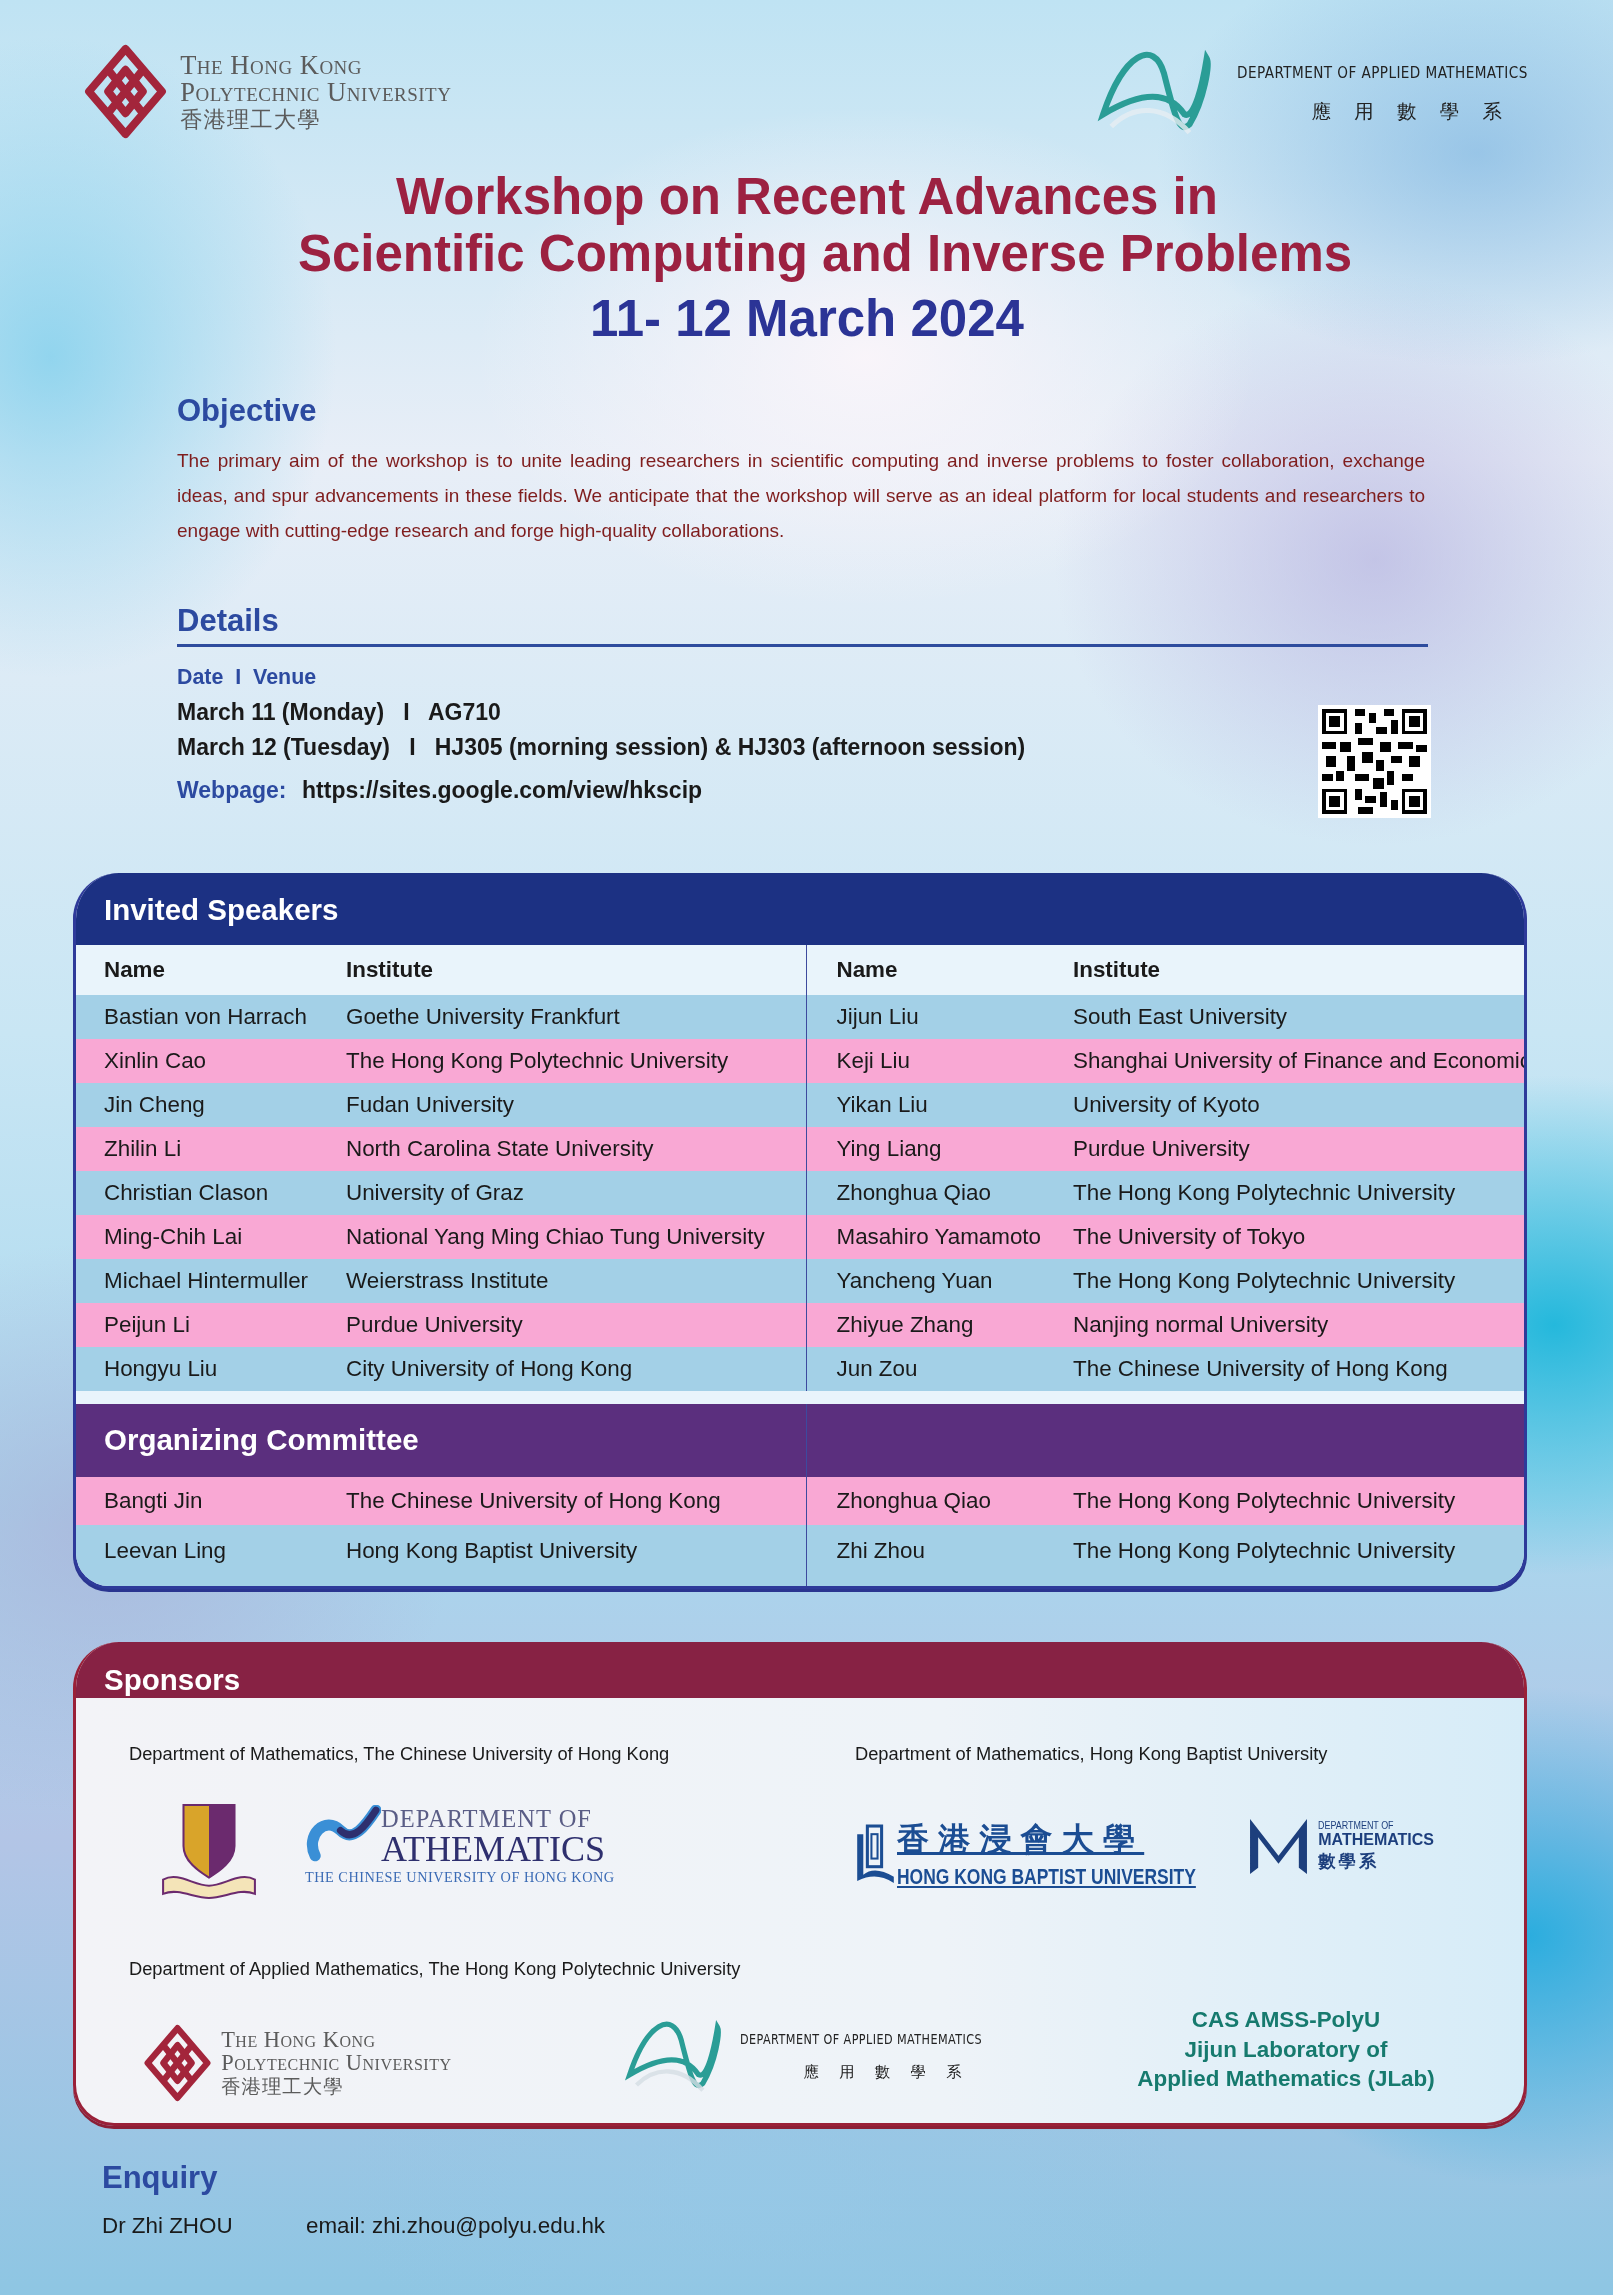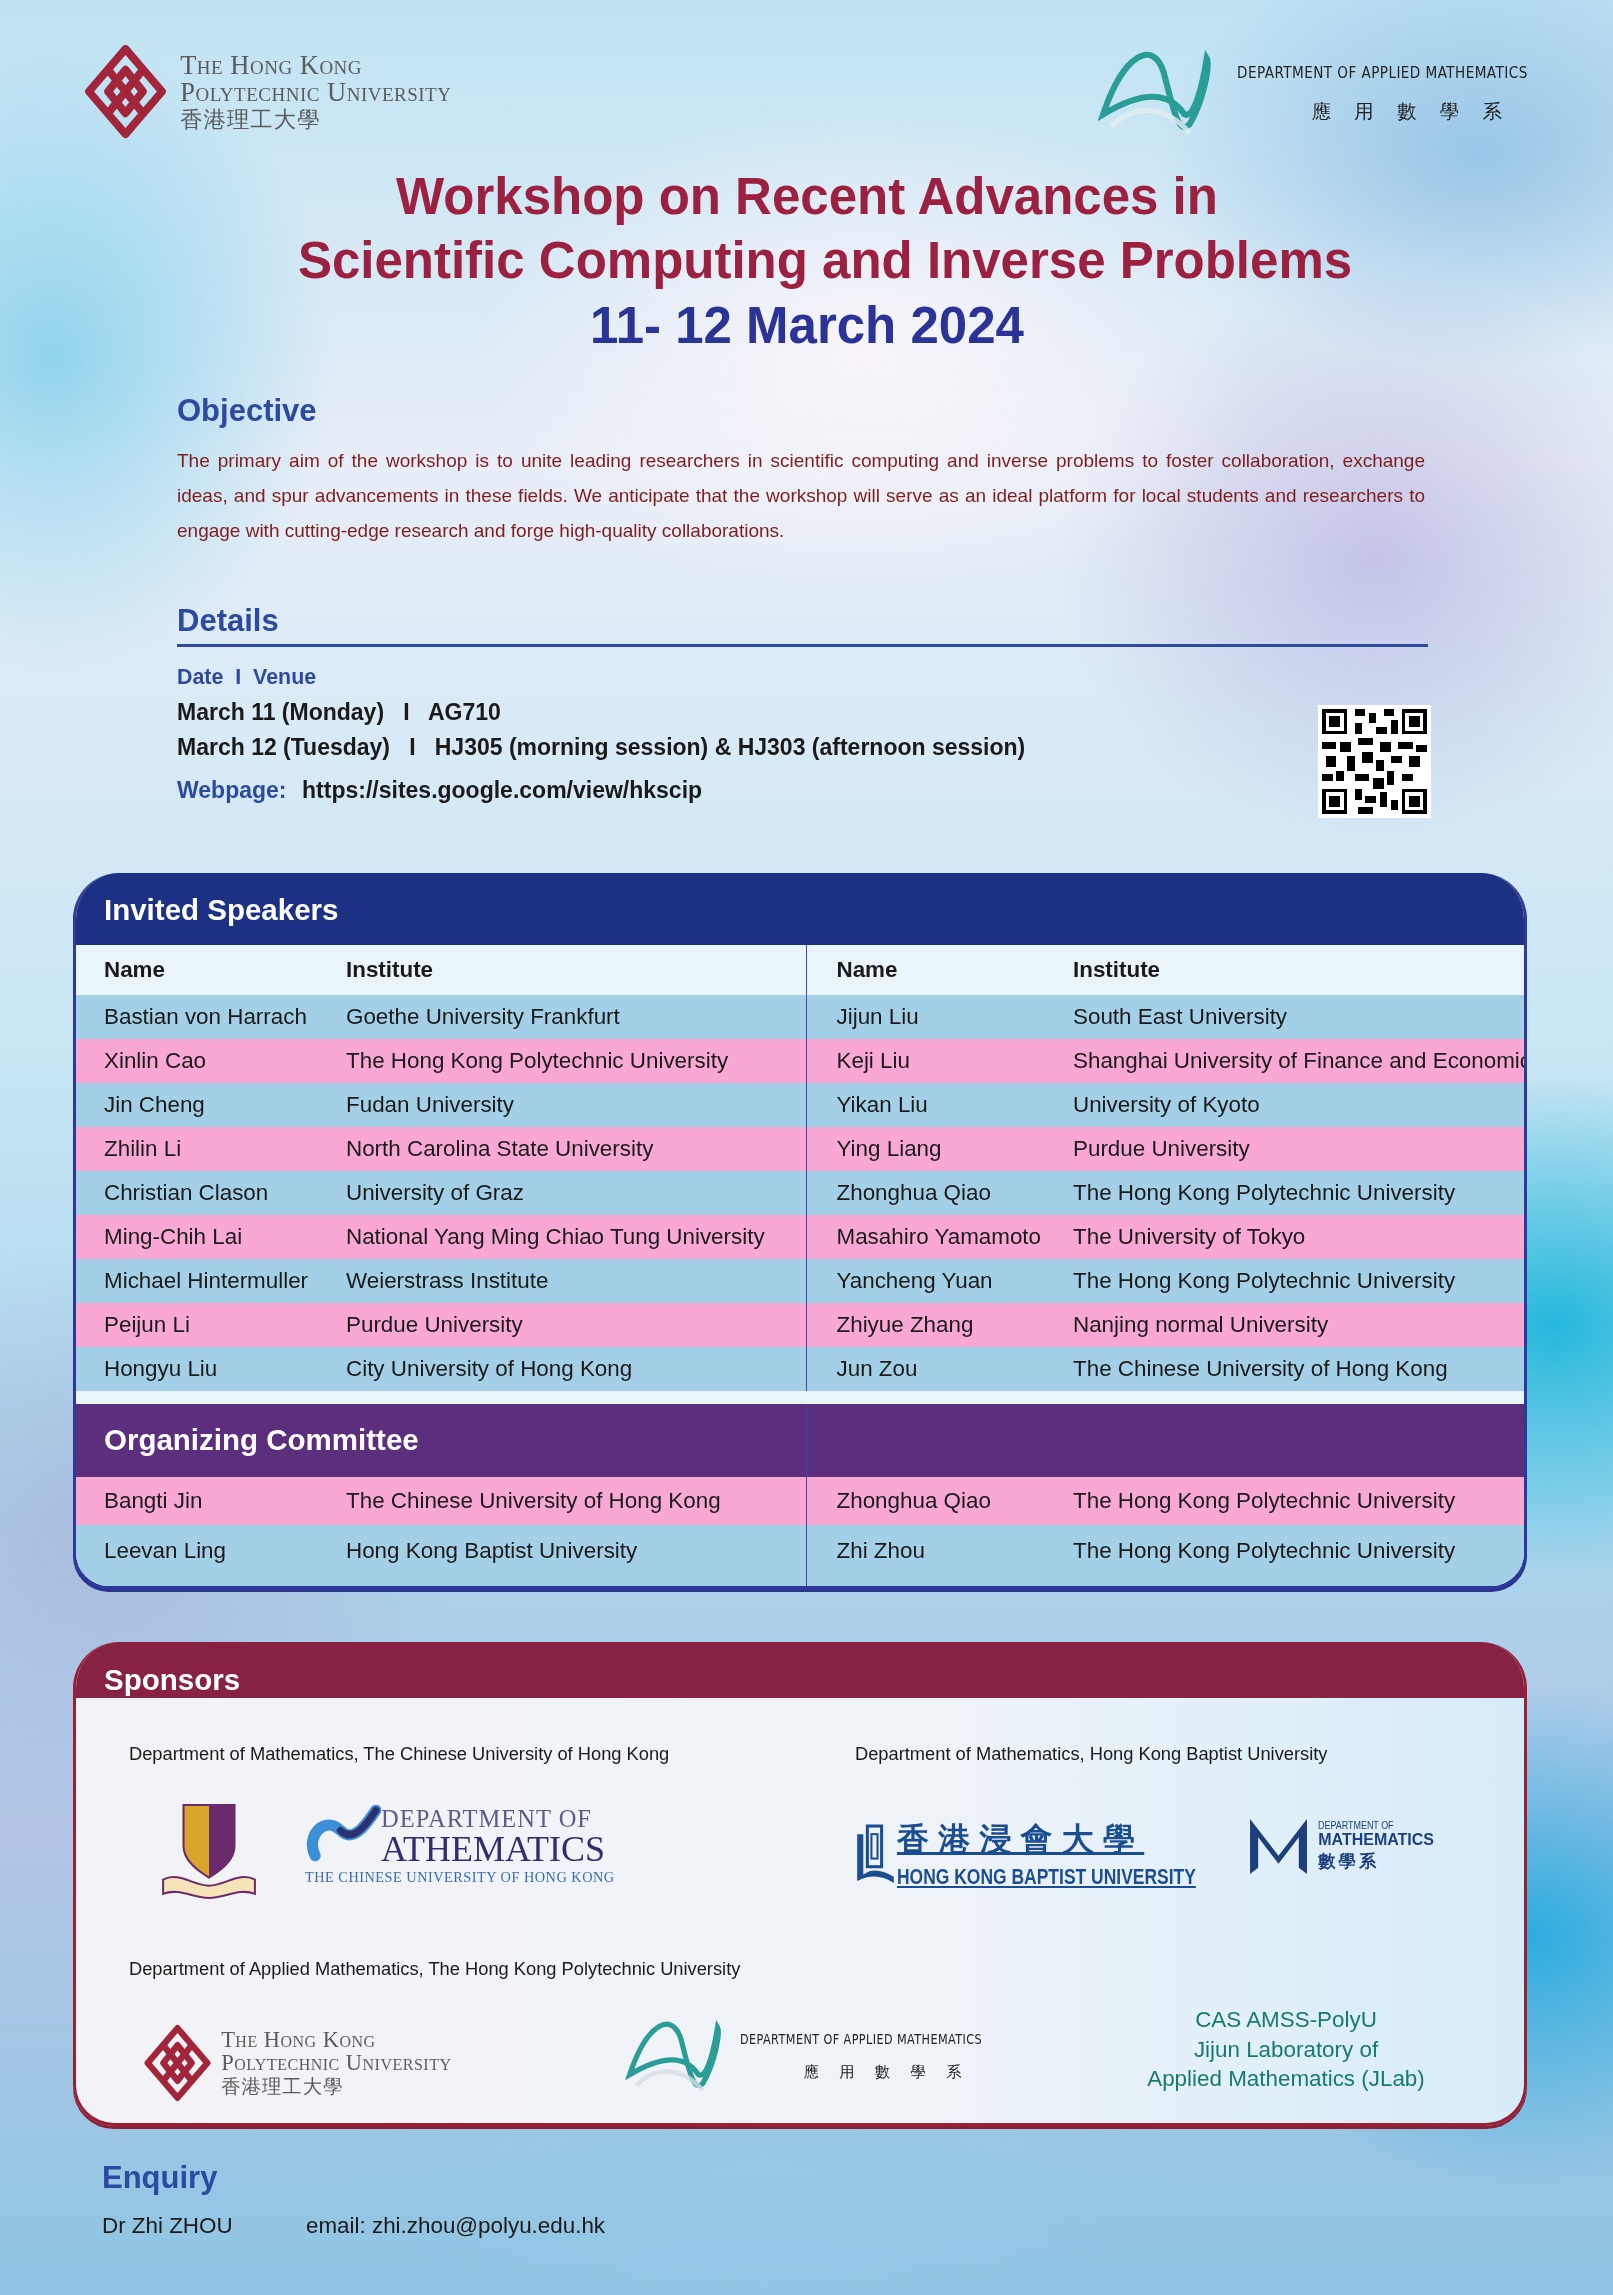--- a/index.html
+++ b/index.html
@@ -29,21 +29,21 @@
 
   .ama-logo { left: 1093px; top: 43px; display: flex; align-items: center; gap: 12.2px; }
   .ama-mark { width: 132px; height: 102px; }
   .ama-text { color: #222; text-align: center; }
   .ama-text .en { font-size: 16px; letter-spacing: 0.5px; font-family: "DejaVu Sans", sans-serif; transform: scaleX(0.85); transform-origin: left; white-space: nowrap; }
   .ama-text .zh { font-size: 19.4px; letter-spacing: 23.4px; margin-top: 15.3px; padding-left: 20.4px; }
 
   
   .title { left: 0; width: 1614px; top: 171px; text-align: center; font-weight: bold; line-height: 1.0; }
   .title .t1, .title .t2 { color: #9c2141; font-size: 51px; }
-  .title .t2 { margin-top: 13px; padding-left: 36px; }
+  .title .t2 { margin-top: 6px; padding-left: 36px; }
   .title .t3 { color: #2b3496; font-size: 51px; margin-top: 14.3px; }
 
   .section-h { color: #2c4aa0; font-weight: bold; font-size: 31px; }
   .objective-h { left: 177px; top: 393px; }
   .objective-p { left: 177px; top: 443px; width: 1248px; font-size: 19px; line-height: 35px; color: #7f1d1d; text-align: justify; }
 
   .details-h { left: 177px; top: 603px; }
   .details-rule { left: 177px; top: 644px; width: 1251px; height: 3.1px; background: #2e4c9e; }
   .dv-label { left: 177px; top: 665px; color: #2c4aa0; font-weight: bold; font-size: 21.4px; }
   .dv-line { left: 177px; font-weight: bold; font-size: 23px; color: #1a1a1a; }
@@ -96,21 +96,21 @@
   .hkbu-math .t2 { font-size: 16px; font-weight: bold; white-space: nowrap; }
   .hkbu-math .t3 { font-size: 17.3px; font-weight: bold; letter-spacing: 3.1px; }
   .sp-polyu { position: absolute; left: 66px; top: 339px; display: flex; align-items: center; gap: 8.2px; }
   .sp-polyu .polyu-mark { width: 71px; height: 82px; }
   .sp-polyu .polyu-text .l1, .sp-polyu .polyu-text .l2 { font-size: 22.4px; }
   .sp-polyu .polyu-text .l3 { font-size: 19.4px; }
   .sp-ama { position: absolute; left: 545px; top: 336px; display: flex; align-items: center; gap: 7.1px; }
   .sp-ama .ama-mark { width: 112px; height: 87px; }
   .sp-ama .ama-text .en { font-size: 13.2px; }
   .sp-ama .ama-text .zh { font-size: 15.3px; letter-spacing: 20.4px; margin-top: 14.3px; }
-  .jlab { position: absolute; left: 1019px; top: 357px; width: 382px; text-align: center; color: #167a6e; font-weight: normal; font-size: 22.4px; line-height: 29.5px; }
+  .jlab { position: absolute; left: 1019px; top: 357px; width: 382px; text-align: center; color: #167a6e; font-weight: bold; font-size: 22.4px; line-height: 29.5px; }
 
   .enq-h { left: 102px; top: 2160px; font-size: 31px; }
   .enq-name { left: 102px; top: 2213px; font-size: 22.4px; color: #1a1a1a; }
   .enq-email { left: 306px; top: 2213px; font-size: 22.4px; color: #1a1a1a; }
 </style>
 </head>
 <body>
 
 <div class="abs polyu-logo">
   <svg class="polyu-mark" viewBox="0 0 100 110">

